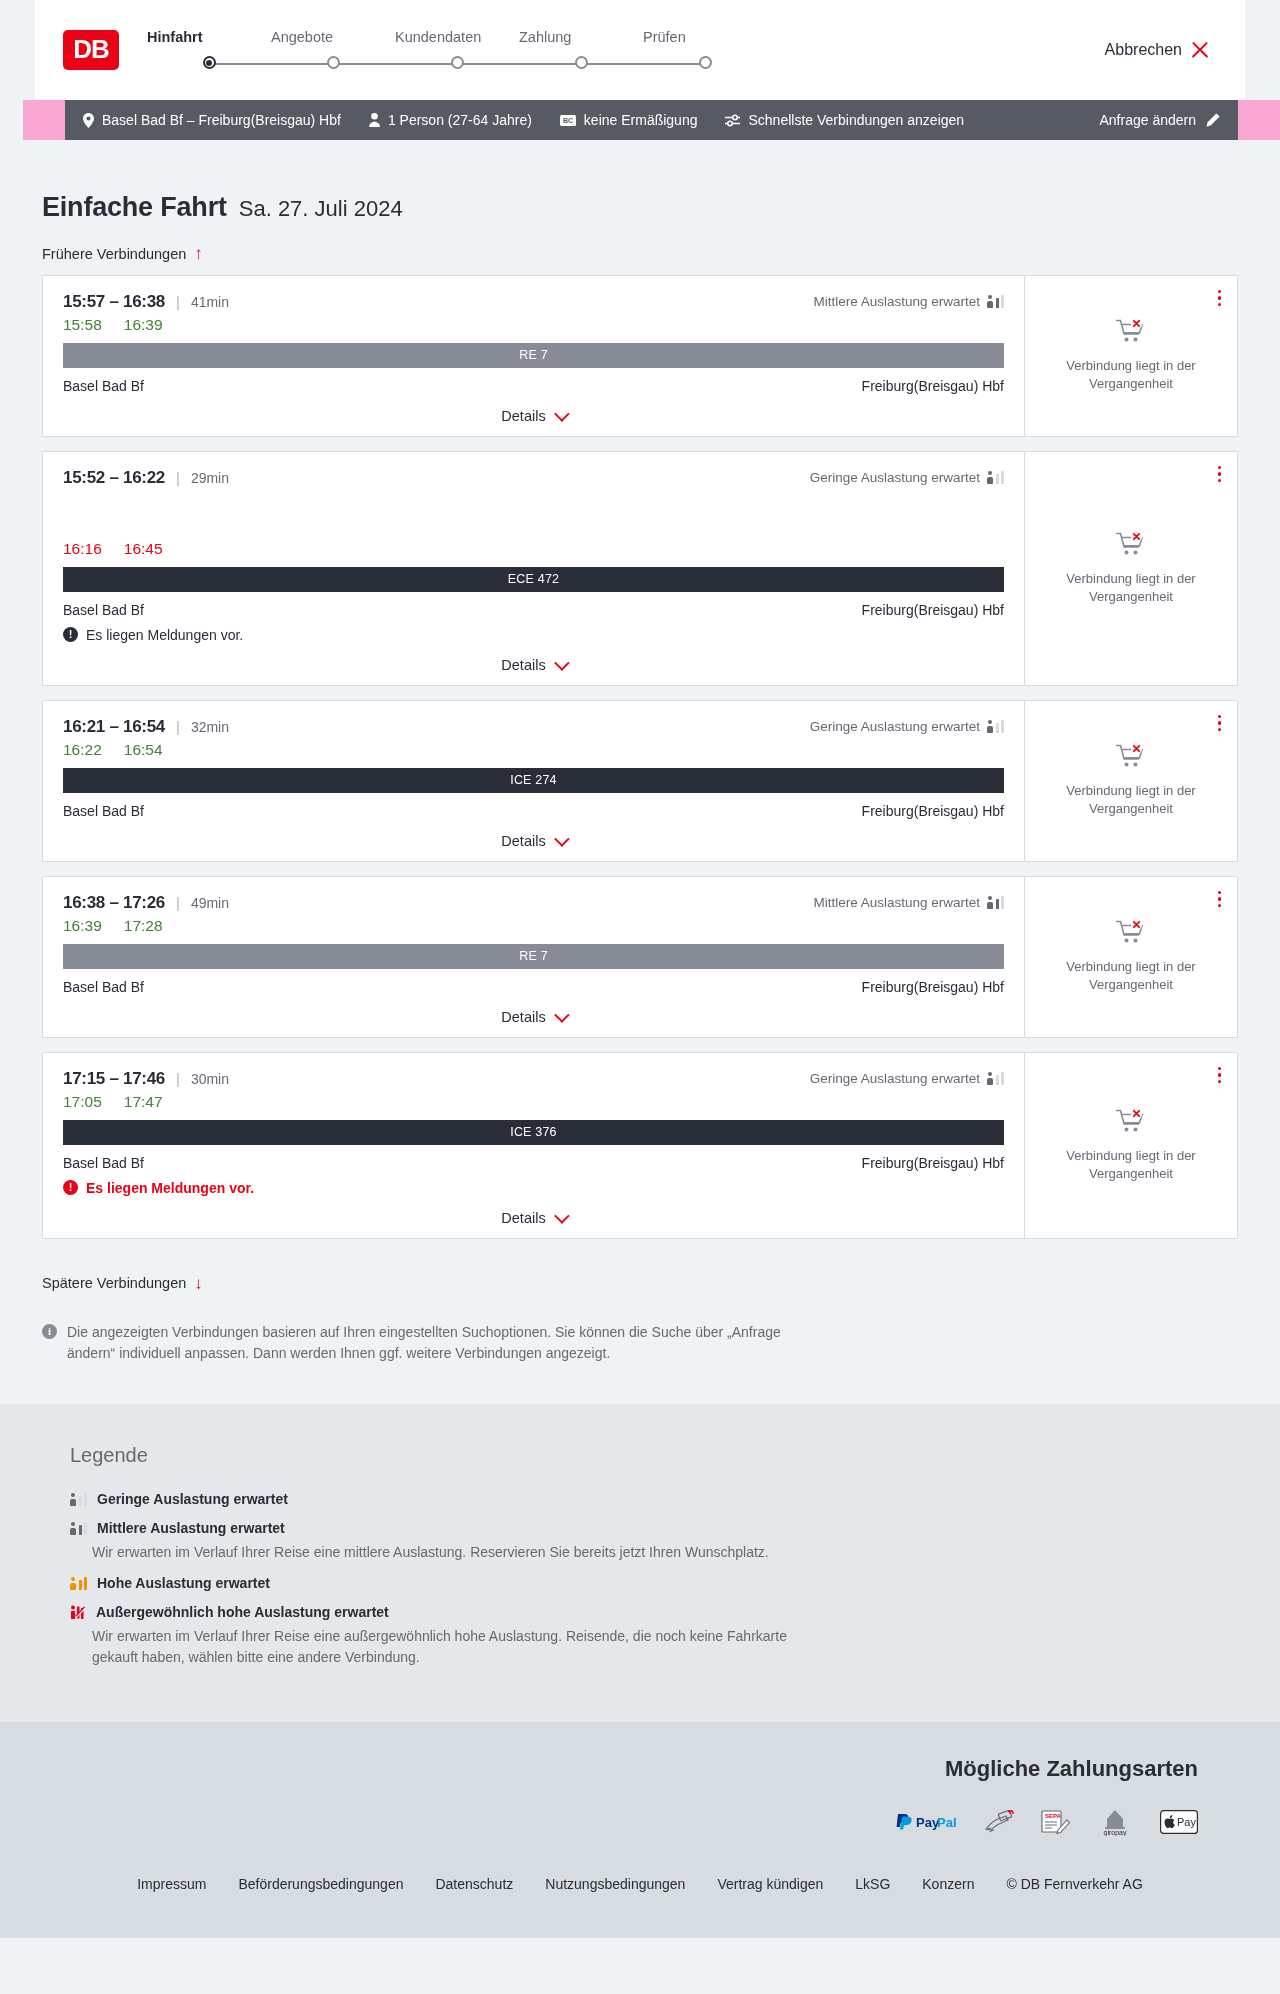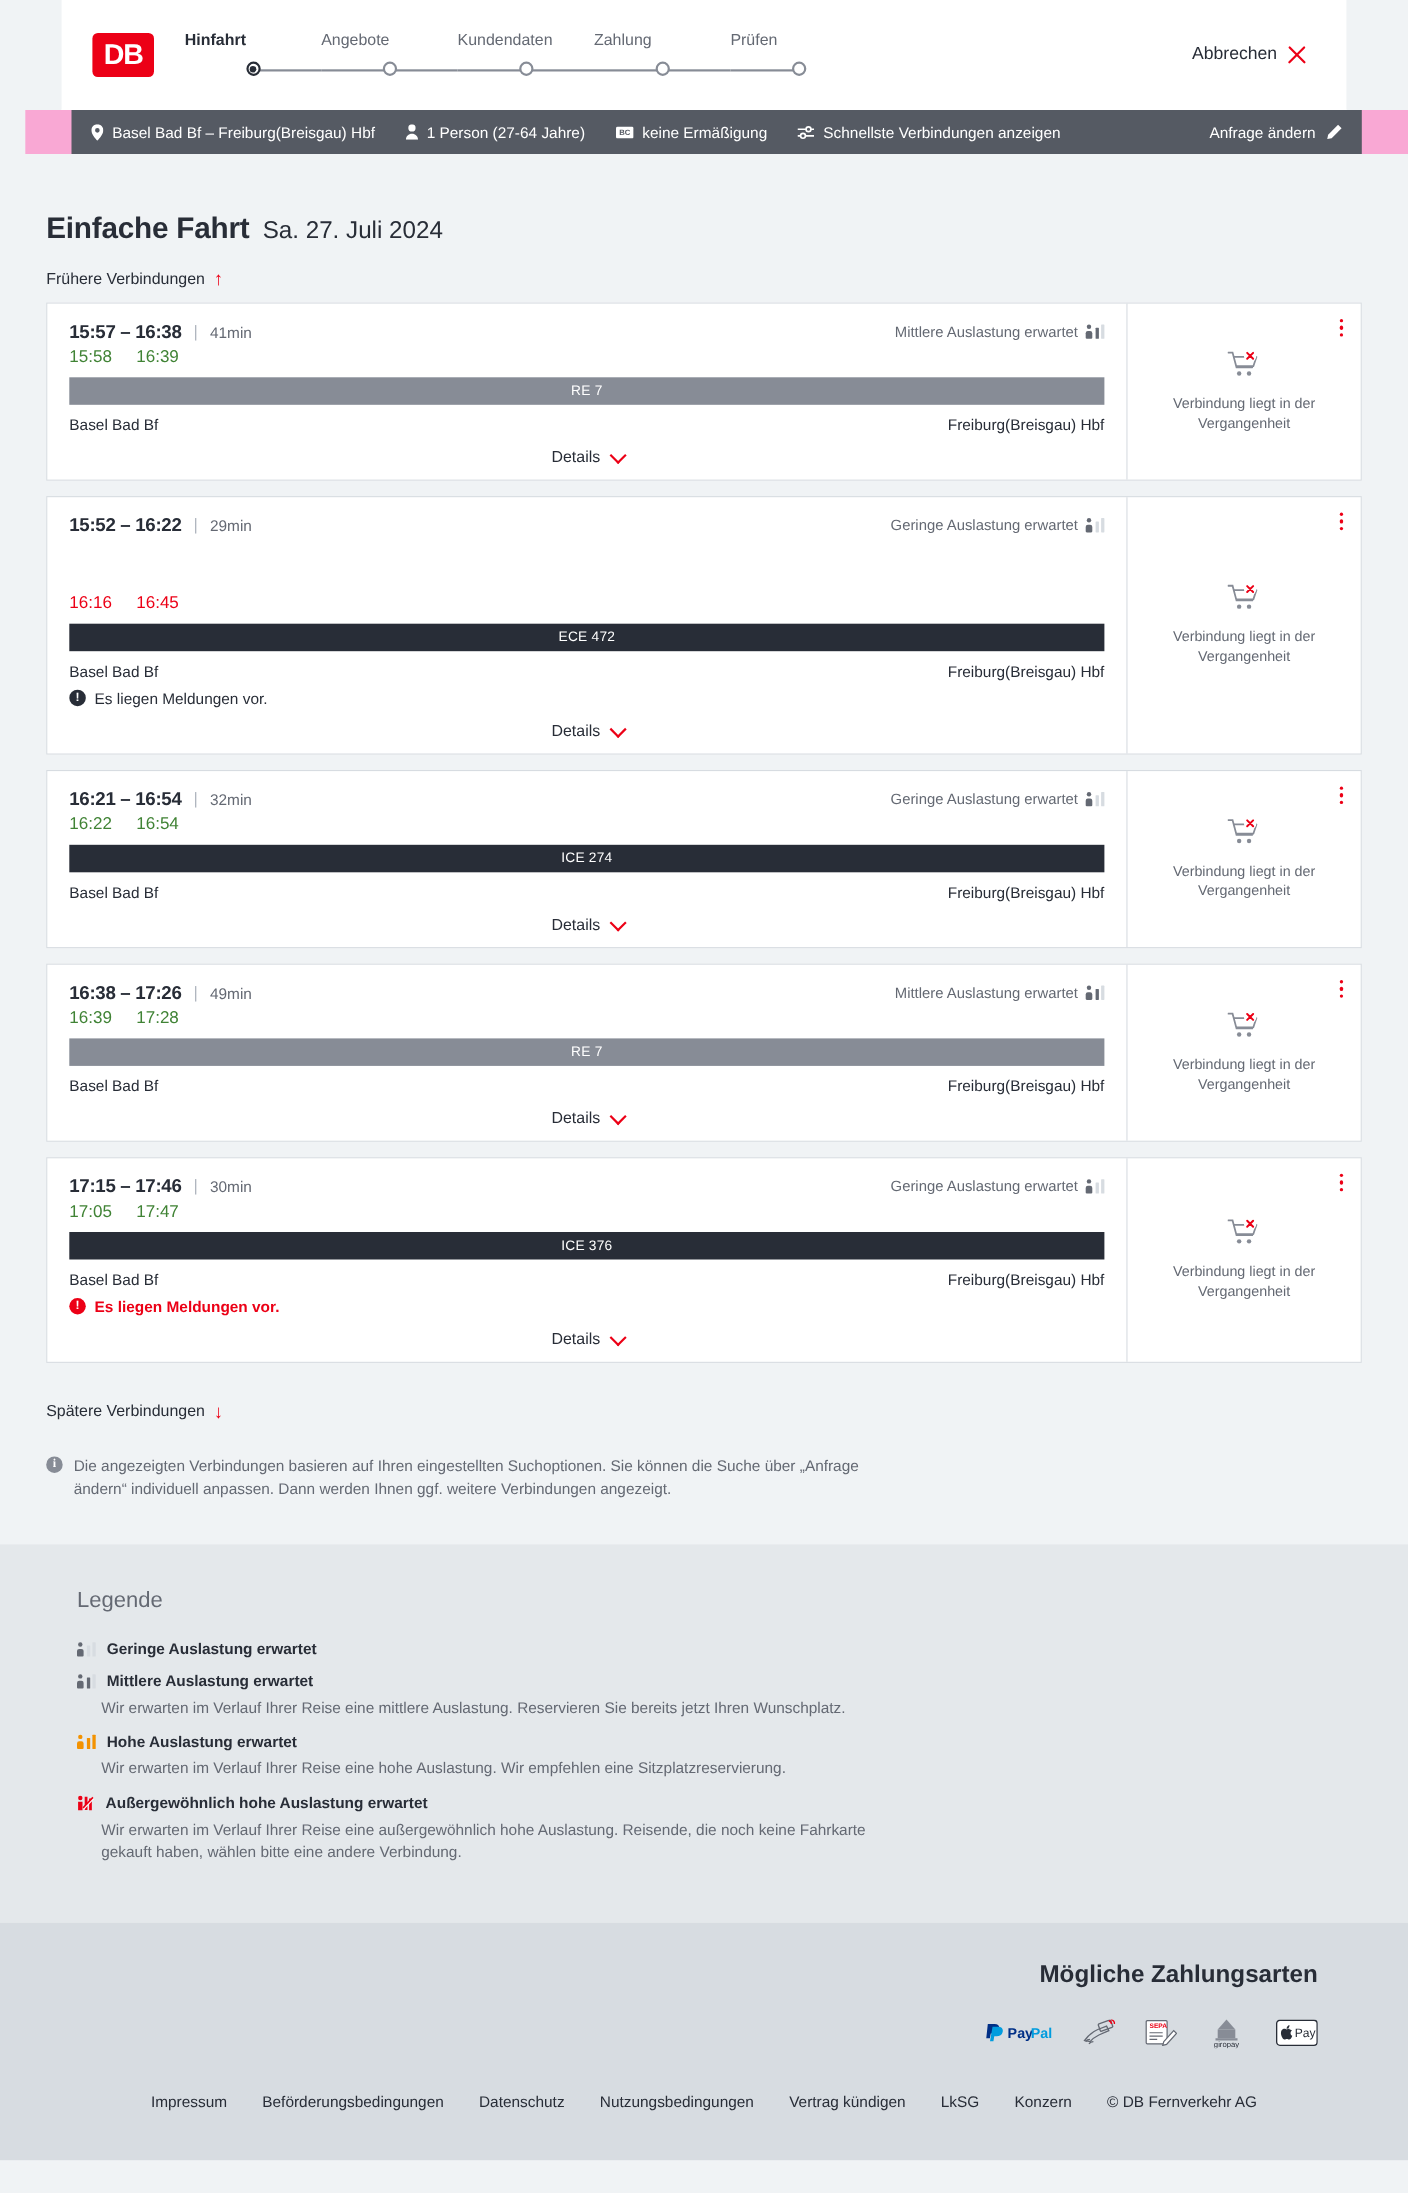--- a/index.html
+++ b/index.html
@@ -7,21 +7,21 @@
     width: 1280px;
     background: #f0f3f5;
     font-family: "Liberation Sans", sans-serif;
     color: #282d37;
   }
   body { position: relative; }
 
   
   .header-wrap {
     background: #f0f3f5;
-    padding: 0 56px;
+    padding: 0 35px;
   }
   .header {
     background: #ffffff;
     height: 100px;
     display: flex;
     align-items: center;
     padding: 0 28px;
     border-bottom: 1px solid #ffffff;
   }
   .db-logo {
@@ -829,21 +829,20 @@
         </div>
         <div class="legend-item">
           <div class="legend-head">
             <span class="util-bars">
               <span class="util-person orange"></span>
               <i class="b2 on-high"></i>
               <i class="b3 on-high"></i>
             </span>
             <span>Hohe Auslastung erwartet</span>
           </div>
-          <div class="legend-desc">Wir erwarten im Verlauf Ihrer Reise eine hohe Auslastung. Wir empfehlen eine Sitzplatzreservierung.</div>
         </div>
         <div class="legend-item">
           <div class="legend-head">
             <span class="legend-vhigh-ico"><svg width="16" height="14" viewBox="0 0 16 14">
                 <circle cx="3" cy="2.5" r="2" fill="#ec0016"></circle>
                 <path d="M1 6h4v8H1Z" fill="#ec0016"></path>
                 <path d="M7 1.5h2.5v12H7Z" fill="#ec0016"></path>
                 <path d="M11 3h2.5v11H11Z" fill="#ec0016"></path>
                 <path d="M6 12.5 15 3" stroke="#ffffff" stroke-width="1.6"></path>
                 <path d="M5.5 11.5 14.5 2" stroke="#ec0016" stroke-width="1.4"></path>

